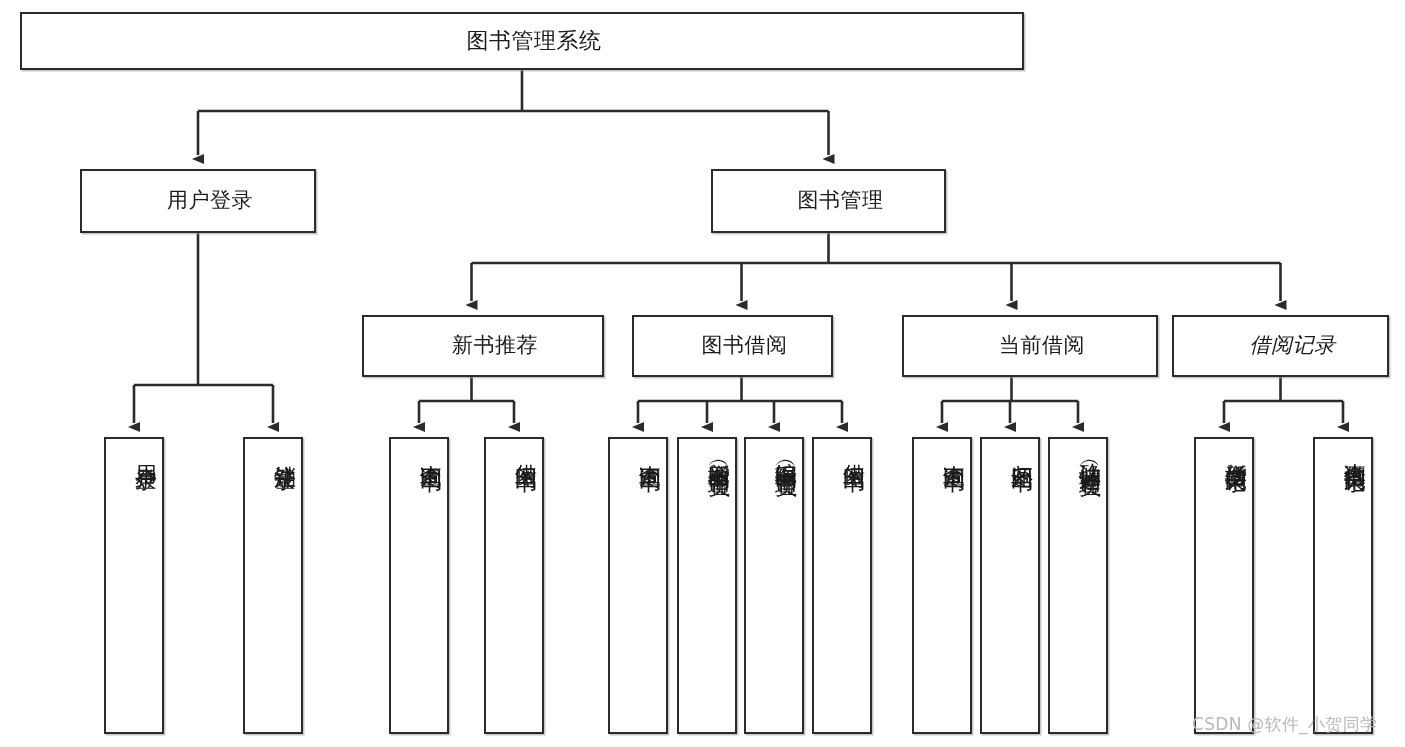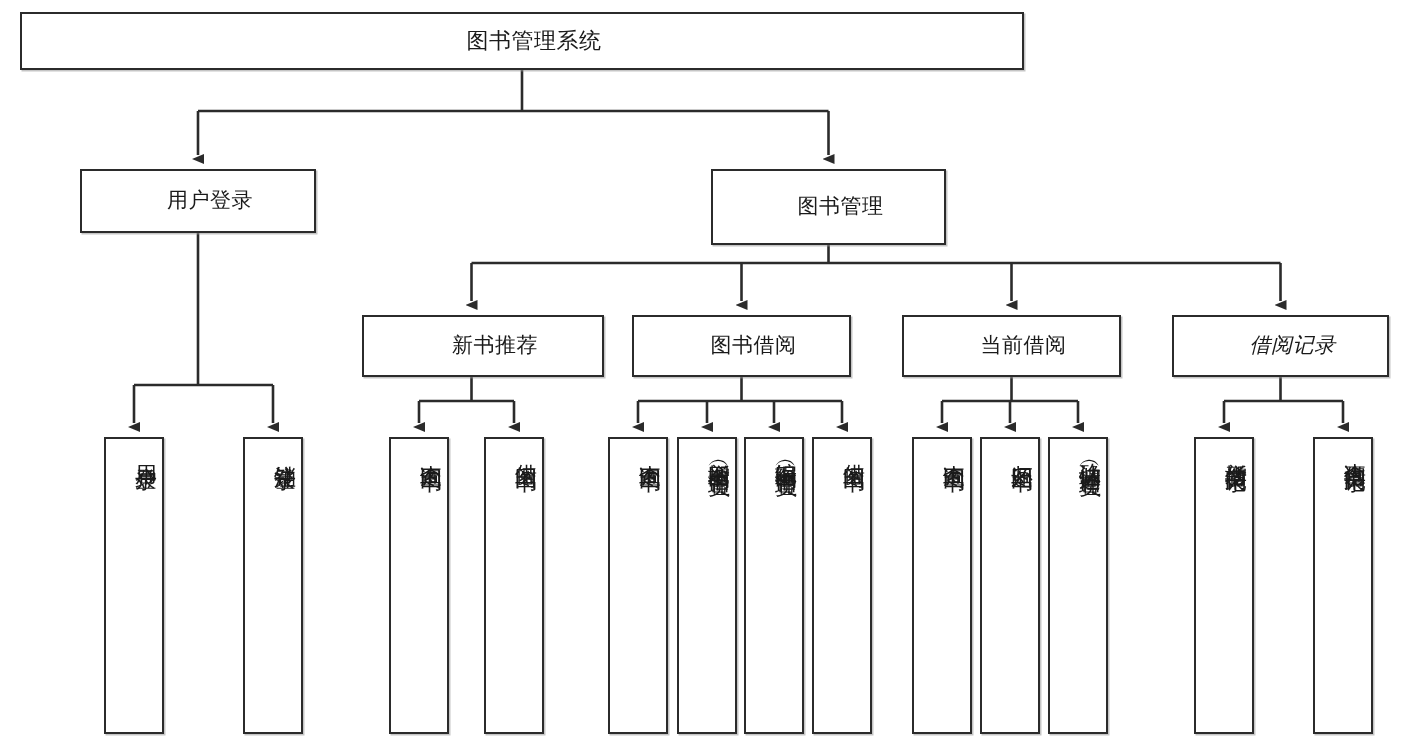--- a/index.html
+++ b/index.html
@@ -125,30 +125,30 @@
       </g>
   </svg>
 
   <div id="node-layer">
       <div class="node horiz root" style="left: 20px; top: 12px; width: 1004px; height: 58px;">
         <span class="label">图书管理系统</span>
       </div>
       <div class="node horiz" style="left: 80px; top: 169px; width: 236px; height: 64px;">
         <span class="label">用户登录</span>
       </div>
-      <div class="node horiz" style="left: 711px; top: 169px; width: 235px; height: 76px;">
+      <div class="node horiz" style="left: 711px; top: 169px; width: 235px; height: 64px;">
         <span class="label">图书管理</span>
       </div>
       <div class="node horiz" style="left: 362px; top: 315px; width: 242px; height: 62px;">
         <span class="label">新书推荐</span>
       </div>
-      <div class="node horiz" style="left: 632px; top: 315px; width: 219px; height: 62px;">
+      <div class="node horiz" style="left: 632px; top: 315px; width: 201px; height: 62px;">
         <span class="label">图书借阅</span>
       </div>
-      <div class="node horiz" style="left: 902px; top: 315px; width: 219px; height: 62px;">
+      <div class="node horiz" style="left: 902px; top: 315px; width: 256px; height: 62px;">
         <span class="label">当前借阅</span>
       </div>
       <div class="node horiz" style="left: 1172px; top: 315px; width: 217px; height: 62px; font-style: italic;">
         <span class="label">借阅记录</span>
       </div>
       <div class="node vert" style="left: 104px; top: 437px; width: 60px; height: 297px;">
         <span class="label">用户登录</span>
       </div>
       <div class="node vert" style="left: 243px; top: 437px; width: 60px; height: 297px;">
         <span class="label">注销登录</span>
@@ -181,13 +181,14 @@
         <span class="label">确认归还（管理员）</span>
       </div>
       <div class="node vert tall-text" style="left: 1194px; top: 437px; width: 60px; height: 297px;">
         <span class="label">新增借阅记录</span>
       </div>
       <div class="node vert tall-text" style="left: 1313px; top: 437px; width: 60px; height: 297px;">
         <span class="label">查询借阅记录</span>
       </div>
     </div>
 
+  <div id="watermark">CSDN @软件_小贺同学</div>
 </div>
 
 </body></html>

